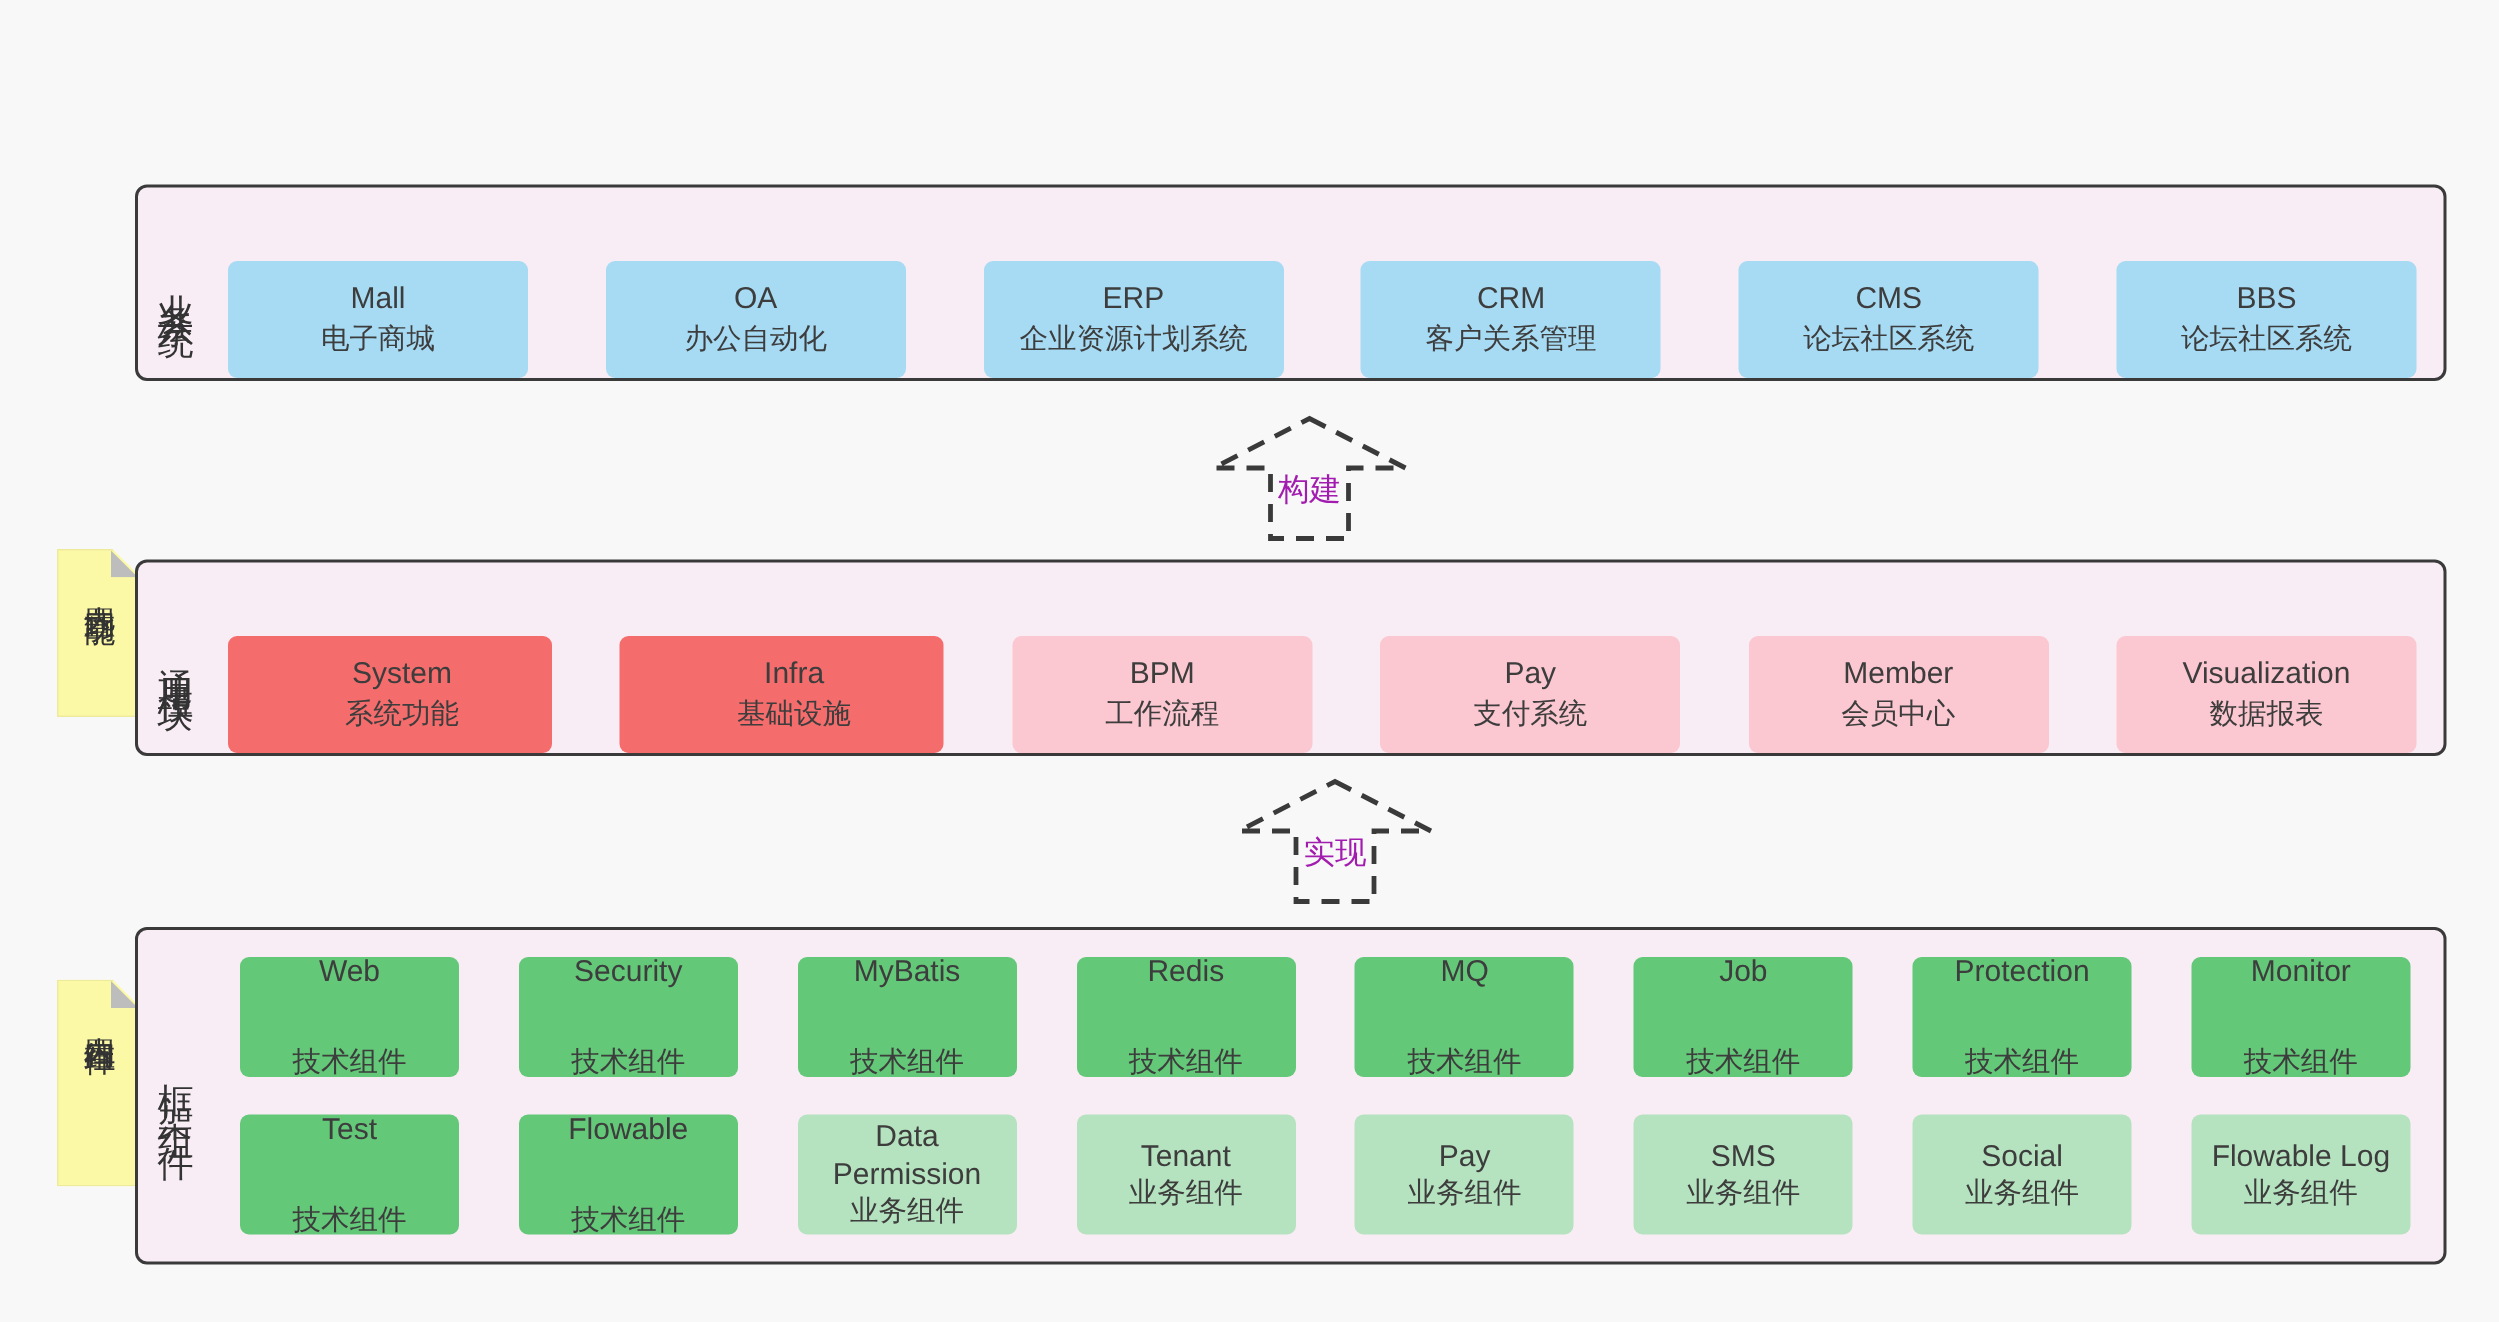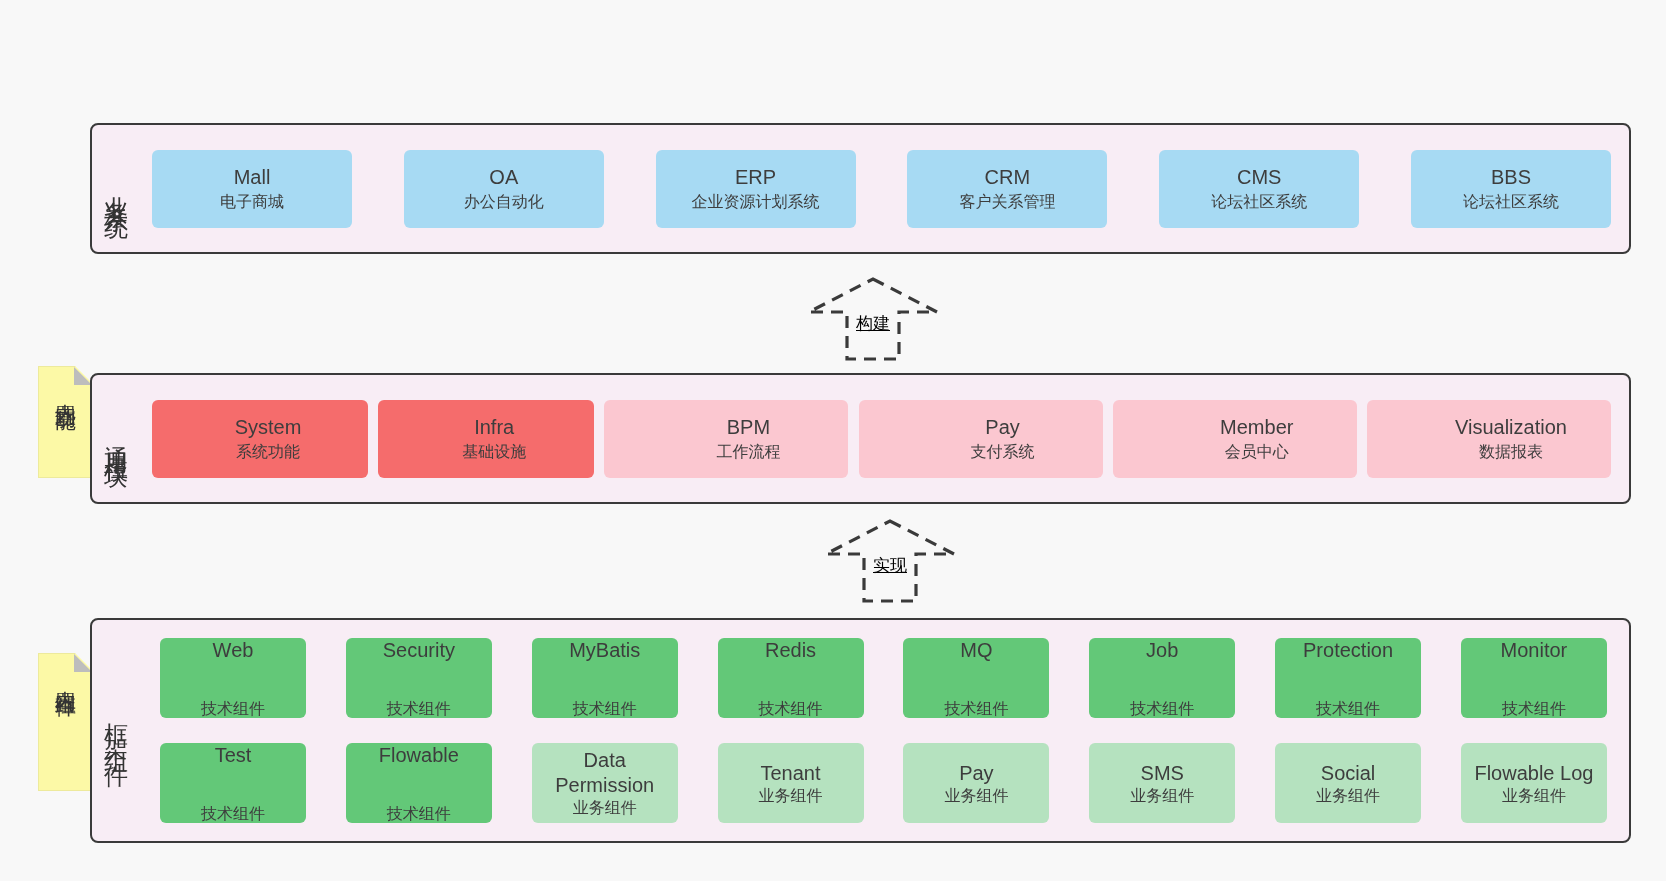--- a/index.html
+++ b/index.html
@@ -35,21 +35,21 @@
     text-orientation:upright;
     font-size:24px;
     letter-spacing:6px;
     color:#333;
     user-select:none;
   }
   .panel-components .layer-label{letter-spacing:14px;}
   .box-row{
     flex:1;
     display:flex;
-    align-items:center;
+    align-items:flex-end;
     justify-content:space-between;
     padding:0 18px 0 12px;
   }
   .rows-wrap{
     flex:1;
     display:flex;
     flex-direction:column;
     justify-content:center;
     gap:25px;
     padding:0 22px 0 20px;
@@ -63,24 +63,24 @@
     flex-direction:column;
     align-items:center;
     justify-content:center;
     text-align:center;
     border-radius:6px;
     line-height:1.38;
   }
   .box-row .box{width:200px;height:78px;}
   .grid-row .box{width:146px;height:80px;line-height:1.25;}
   .box-name{font-size:20px;}
-  .box-desc{font-size:16px;}
+  .box-desc{font-size:19px;}
   .box.blue{background:var(--blue,#a7daf3);}
   .box.red{background:var(--red,#f56c6c);padding-left:16px;}
-  .box.pink{background:var(--pink,#fbc7d0);padding-left:44px;}
+  .box.pink{background:var(--pink,#fbc7d0);}
   .box.green{background:var(--green,#63c878);gap:36px;}
   .box.lightgreen{background:var(--lightgreen,#b5e2bf);}
   .sticky-note{
     position:absolute;
     left:38px;
     width:55px;
     box-sizing:border-box;
     background:var(--yellow,#fcf9a6);
     border:1px solid rgba(0,0,0,0.06);
     clip-path:polygon(0 0, calc(100% - 18px) 0, 100% 18px, 100% 100%, 0 100%);
@@ -110,26 +110,25 @@
     width:134px;height:86px;
     z-index:1;
   }
   .arrow-1{left:806px;top:276px;}
   .arrow-2{left:823px;top:518px;}
   .arrow svg{display:block;width:134px;height:86px;}
   .arrow-label{
     position:absolute;
     top:36px;left:50%;
     transform:translateX(-50%);
-    font-size:17px;
-    color:#000000;
+    font-size:21px;
+    color:#a21caf;
     background:var(--background,#f8f8f8);
     padding:0 2px;
     white-space:nowrap;
-    text-decoration:underline;
   }
 </style>
 </head>
 <body>
 
 <div class="canvas">
 
   <div class="sticky-note note-1">
     <span class="fold"></span>
     <span class="note-text">内置功能</span>

